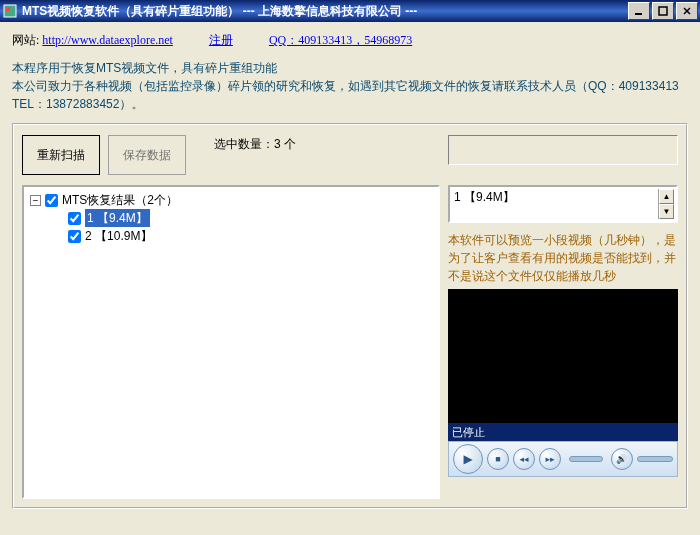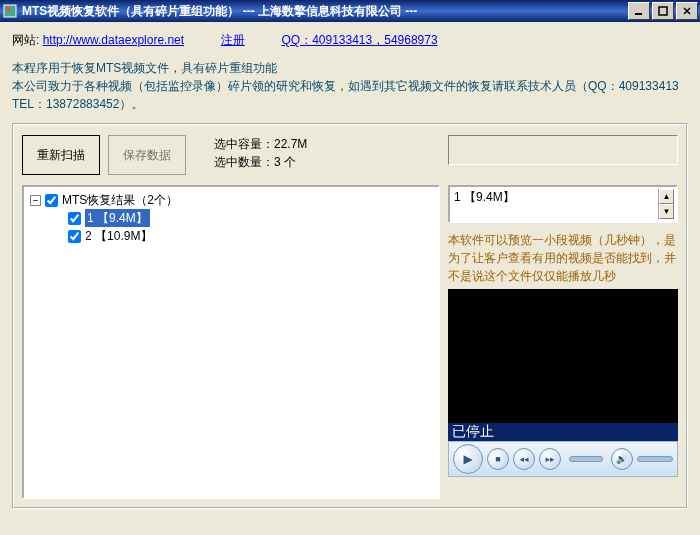--- a/index.html
+++ b/index.html
@@ -3,21 +3,21 @@
 <meta charset="utf-8">
 <style>
 * { box-sizing: border-box; margin: 0; padding: 0; }
 body { font-family: "SimSun", "宋体", sans-serif; font-size: 12px; background: #ece9d8; width: 700px; height: 535px; overflow: hidden; }
 .titlebar { background: linear-gradient(to bottom, #0a246a, #3c6dd0 50%, #0a246a); color: white; height: 22px; display: flex; align-items: center; padding: 0 2px; }
 .titlebar-icon { width: 16px; height: 16px; margin-right: 4px; display: inline-flex; align-items: center; justify-content: center; }
 .titlebar-text { flex: 1; font-size: 12px; font-weight: bold; }
 .titlebar-buttons { display: flex; gap: 2px; }
 .titlebar-btn { width: 22px; height: 18px; background: #d4d0c8; border: 1px solid #fff; border-right-color: #404040; border-bottom-color: #404040; display: flex; align-items: center; justify-content: center; font-size: 10px; cursor: pointer; }
 .content { padding: 6px 12px; }
-.top-links { padding: 4px 0 8px 0; }
+.top-links { padding: 4px 0 8px 0; font-family: Liberation Serif, serif; }
 .top-links a { color: #0000ee; text-decoration: underline; }
 .top-links .gap { display: inline-block; width: 30px; }
 .desc { color: #0c4a6e; line-height: 1.5; padding: 2px 0 10px 0; }
 .panel { border: 2px groove #fff; padding: 10px 8px 8px 8px; background: #ece9d8; }
 .top-row { display: flex; align-items: flex-start; gap: 8px; margin-bottom: 10px; }
 .btn { background: #ece9d8; border: 1px solid #000; padding: 4px 10px; font-size: 12px; font-family: inherit; cursor: pointer; min-width: 78px; height: 40px; }
 .btn:disabled { color: #737373; border-color: #a0a0a0; cursor: default; }
 .stats { flex: 1; padding-left: 20px; line-height: 1.5; }
 .recess { border: 1px solid #808080; border-right-color: #fff; border-bottom-color: #fff; background: #ece9d8; }
 .recess-top { width: 230px; height: 30px; }
@@ -28,21 +28,21 @@
 .tree-toggle { display: inline-flex; width: 11px; height: 11px; border: 1px solid #808080; align-items: center; justify-content: center; font-size: 9px; margin-right: 4px; font-family: monospace; line-height: 1; cursor: pointer; }
 .tree-cb { margin-right: 4px; }
 .tree-sel { background: #316ac5; color: #fff; padding: 0 2px; }
 .right-col { width: 230px; display: flex; flex-direction: column; }
 .file-list { background: #fff; border: 2px inset #fff; height: 38px; display: flex; align-items: flex-start; padding: 2px; position: relative; }
 .file-list-item { flex: 1; padding: 0 2px; font-size: 12px; }
 .file-list-sb { width: 16px; background: #ece9d8; border-left: 1px solid #a0a0a0; height: 100%; display: flex; flex-direction: column; justify-content: space-between; }
 .sb-btn { height: 16px; border: 1px solid #fff; border-right-color: #808080; border-bottom-color: #808080; font-size: 8px; display: flex; align-items: center; justify-content: center; }
 .preview-note { color: #a16207; line-height: 1.5; padding: 8px 0 4px 0; }
 .video-box { background: #000; height: 134px; margin-bottom: 0; position: relative; }
-.status-bar { background: #0a246a; color: #fff; font-size: 14px; padding: 2px 4px; height: 18px; display: flex; align-items: center; }
+.status-bar { background: #0a246a; color: #fff; font-size: 11px; padding: 2px 4px; height: 18px; display: flex; align-items: center; }
 .player { background: linear-gradient(to bottom, #f0f5fa, #cfe0f2); border: 1px solid #9fb8d0; padding: 4px; display: flex; align-items: center; gap: 4px; height: 36px; }
 .pbtn { width: 22px; height: 22px; border-radius: 50%; background: radial-gradient(circle at 30% 30%, #fff, #bcd4ea); border: 1px solid #6d93bd; display: flex; align-items: center; justify-content: center; font-size: 9px; color: #2a5a8a; cursor: pointer; }
 .pbtn-lg { width: 30px; height: 30px; font-size: 12px; }
 .seek { flex: 1; height: 6px; background: #a8c3de; border-radius: 3px; border: 1px solid #7a9bb8; margin: 0 4px; }
 .vol { width: 36px; height: 6px; background: #a8c3de; border-radius: 3px; border: 1px solid #7a9bb8; }
 </style>
 </head>
 <body>
 
 <div class="titlebar">
@@ -85,21 +85,20 @@
   <div class="desc">
     <div>本程序用于恢复MTS视频文件，具有碎片重组功能</div>
     <div>本公司致力于各种视频（包括监控录像）碎片领的研究和恢复，如遇到其它视频文件的恢复请联系技术人员（QQ：409133413   TEL：13872883452）。</div>
   </div>
 
   <div class="panel">
     <div class="top-row">
       <button class="btn">重新扫描</button>
       <button class="btn" disabled="">保存数据</button>
       <div class="stats">
-        <div><span>选中容量：</span><span>22.7M</span></div>
         <div><span>选中数量：</span><span>3 个</span></div>
       </div>
       <div class="recess recess-top"></div>
     </div>
 
     <div class="lower">
       <div class="tree-panel">
         <div class="tree-row">
           <span class="tree-toggle">−</span>
           <input type="checkbox" class="tree-cb" checked="" style="">

